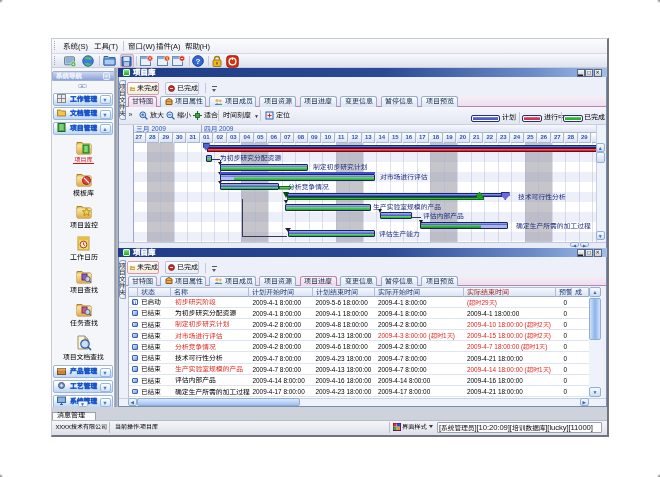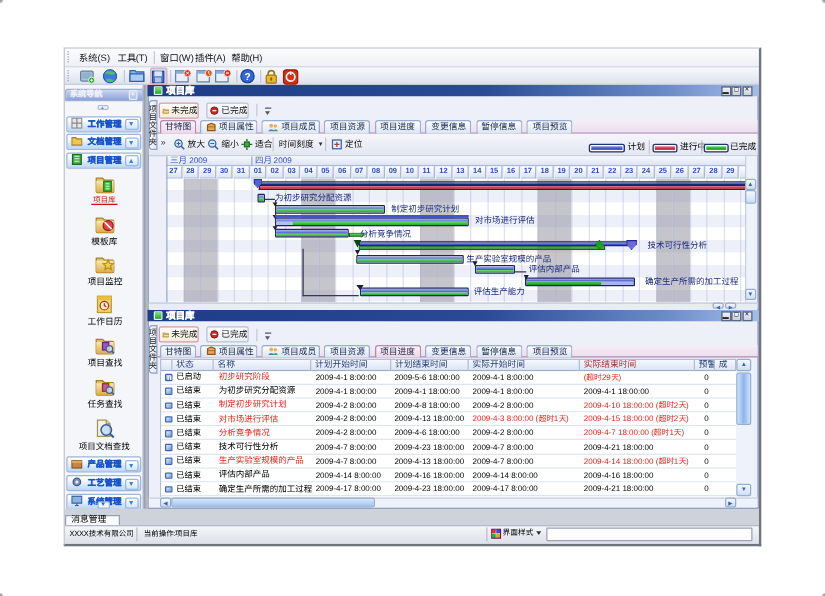--- a/index.html
+++ b/index.html
@@ -1381,12 +1381,25 @@
       <rect x="0" y="0" width="7.6" height="7.6" fill="none" stroke="#606"></rect>
     </svg>
 <div class="a" style="left:401.5px;top:423px;font-size:6.5px;color:#000"><svg class="k" style="width:24.8px;height:6.2px;vertical-align:-1.24px;" viewBox="0 -200 1000 250">
         <use href="#g754C" x="0"></use>
         <use href="#g9762" x="250"></use>
         <use href="#g6837" x="500"></use>
         <use href="#g5F0F" x="750"></use>
       </svg></div>
 <div class="a" style="left:428.5px;top:425px;width:0;height:0;border-left:2.5px solid transparent;border-right:2.5px solid transparent;border-top:3.5px solid #333"></div>
 <div class="a" style="left:436.5px;top:421.5px;width:165px;height:11px;border:1px solid #9aa2b4;background:#fdfdfe;border-radius:1px"></div>
+<div class="a" style="left:439px;top:423px;font-size:7.7px;color:#101018;letter-spacing:-0.1px">[<svg class="k" style="width:33.5px;height:6.8px;vertical-align:-1.36px;" viewBox="0 -200 1232 250">
+        <use href="#g7CFB" x="0"></use>
+        <use href="#g7EDF" x="246"></use>
+        <use href="#g7BA1" x="493"></use>
+        <use href="#g7406" x="739"></use>
+        <use href="#g5458" x="985"></use>
+      </svg>][10:20:09][<svg class="k" style="width:33.5px;height:6.8px;vertical-align:-1.36px;" viewBox="0 -200 1232 250">
+        <use href="#g57F9" x="0"></use>
+        <use href="#g8BAD" x="246"></use>
+        <use href="#g6570" x="493"></use>
+        <use href="#g636E" x="739"></use>
+        <use href="#g5E93" x="985"></use>
+      </svg>][lucky][11000]</div>
 </div>
 </body></html>

